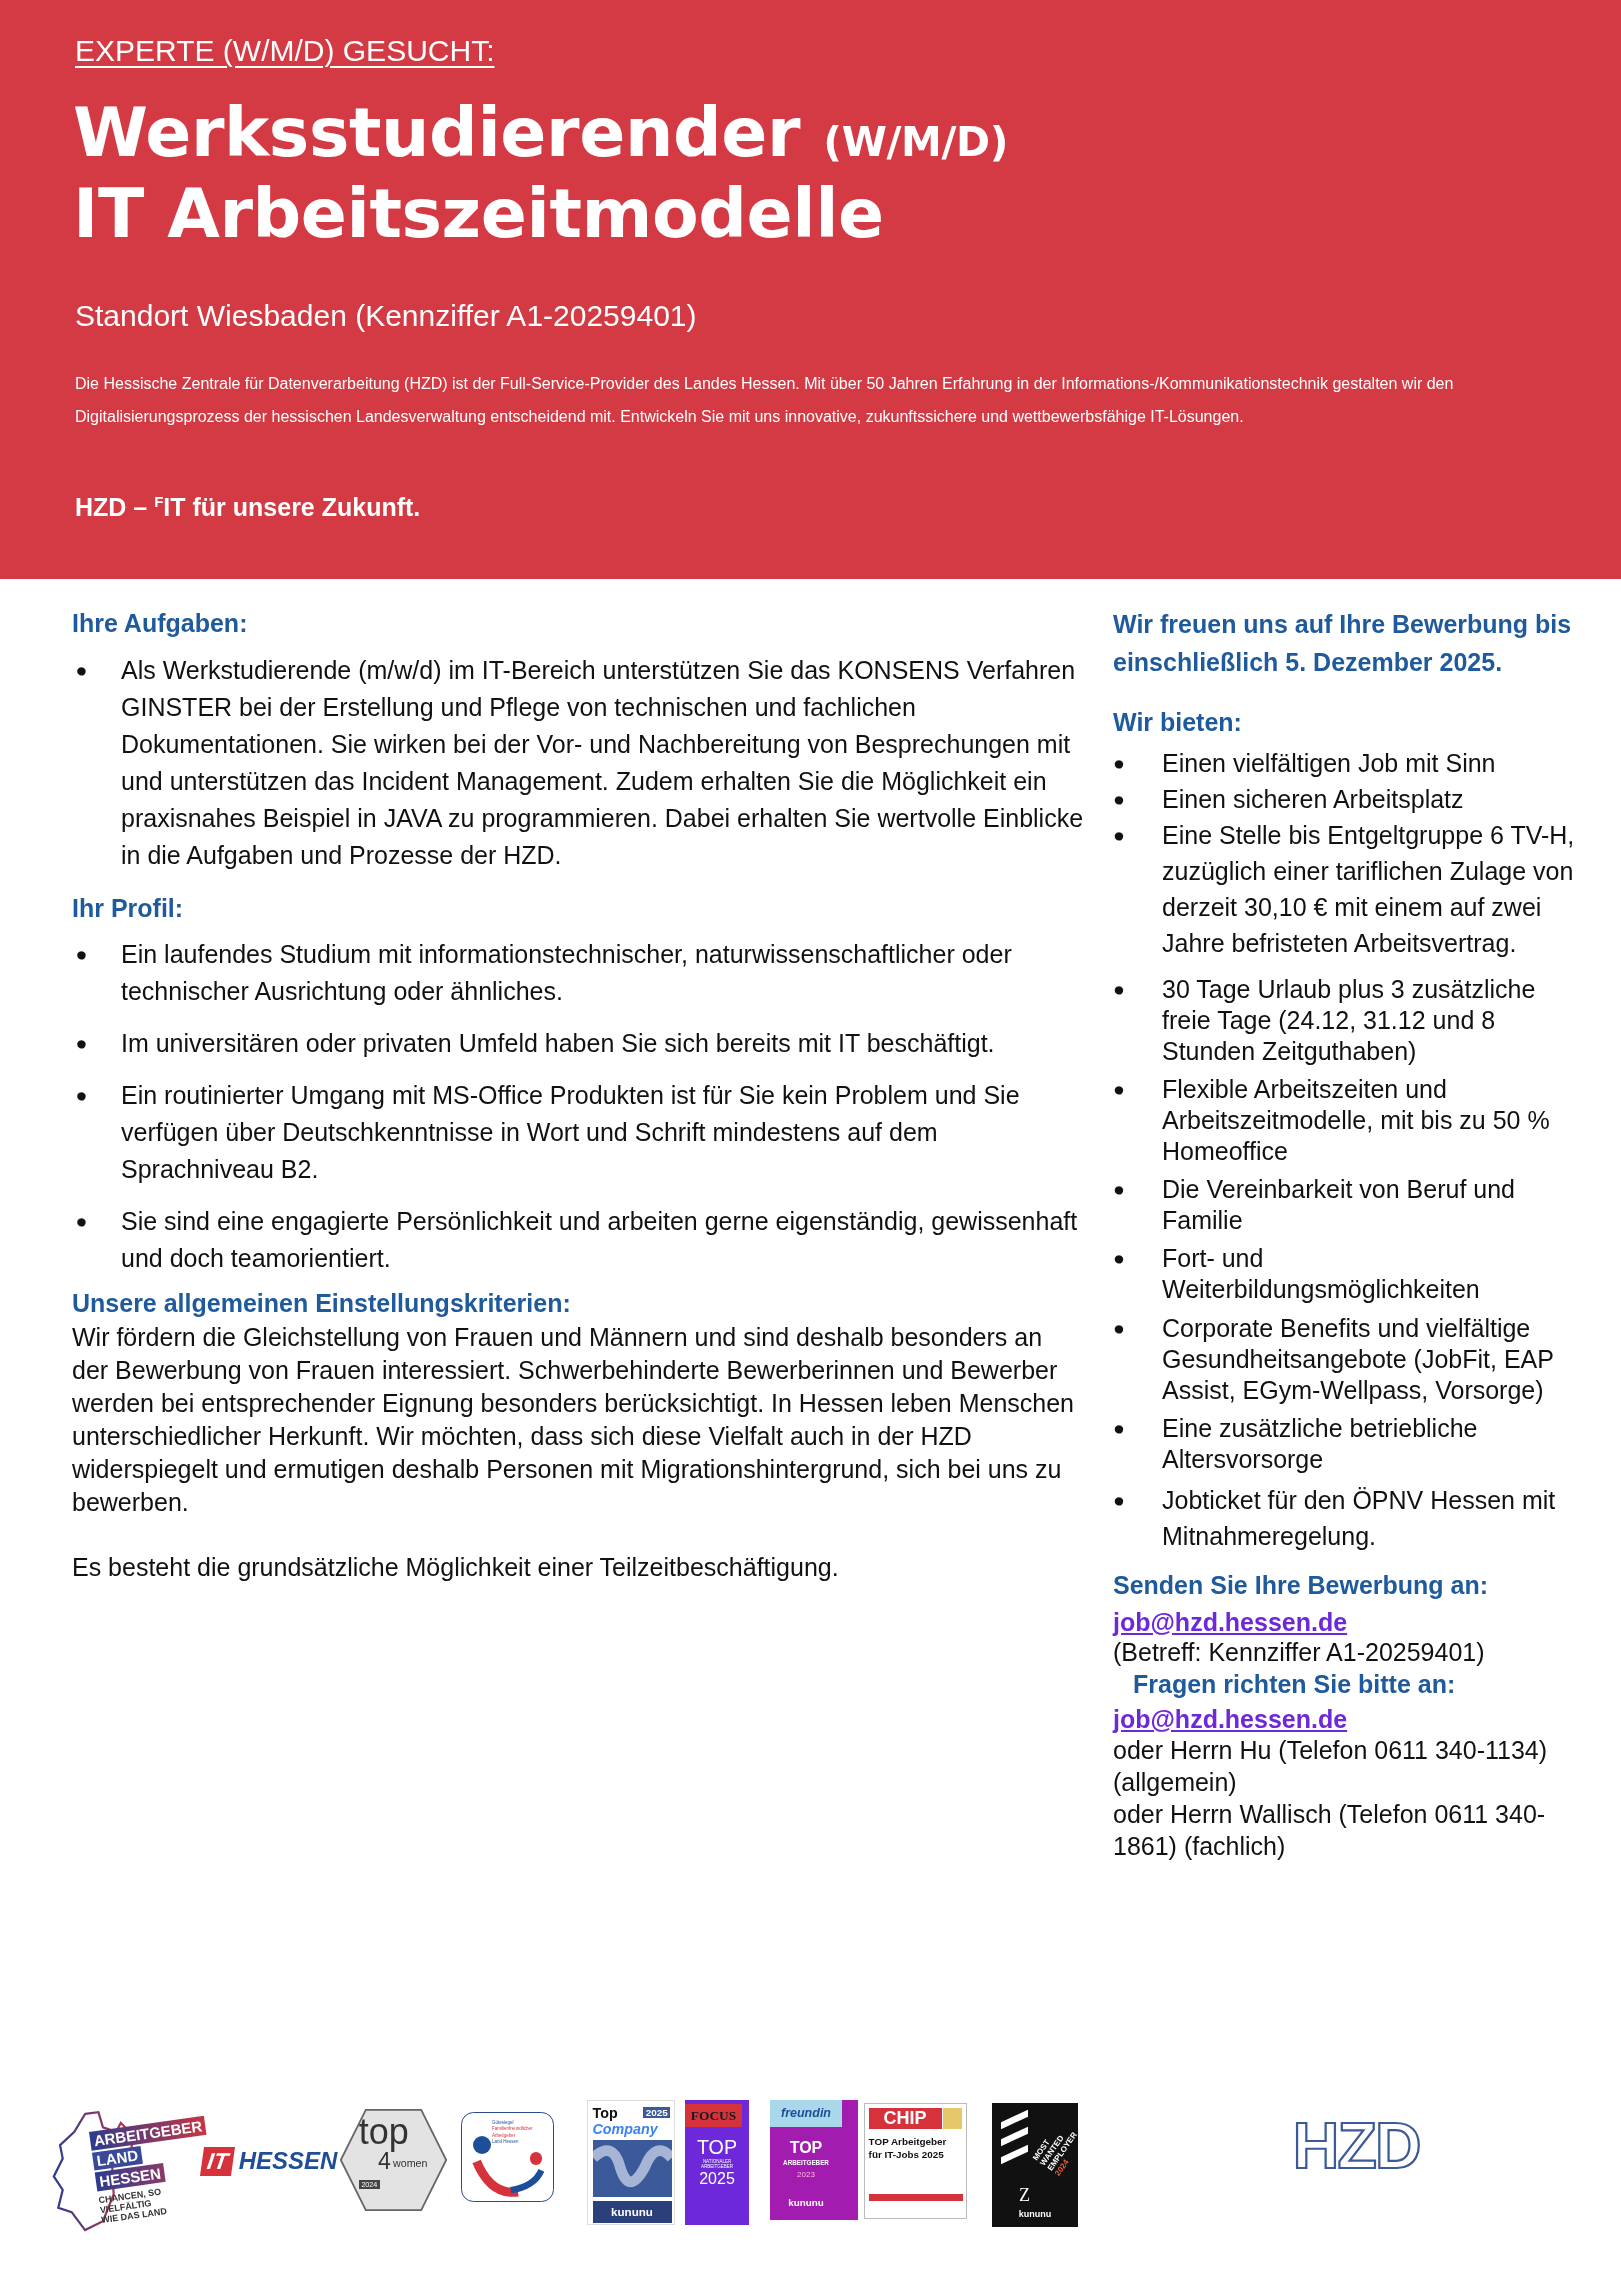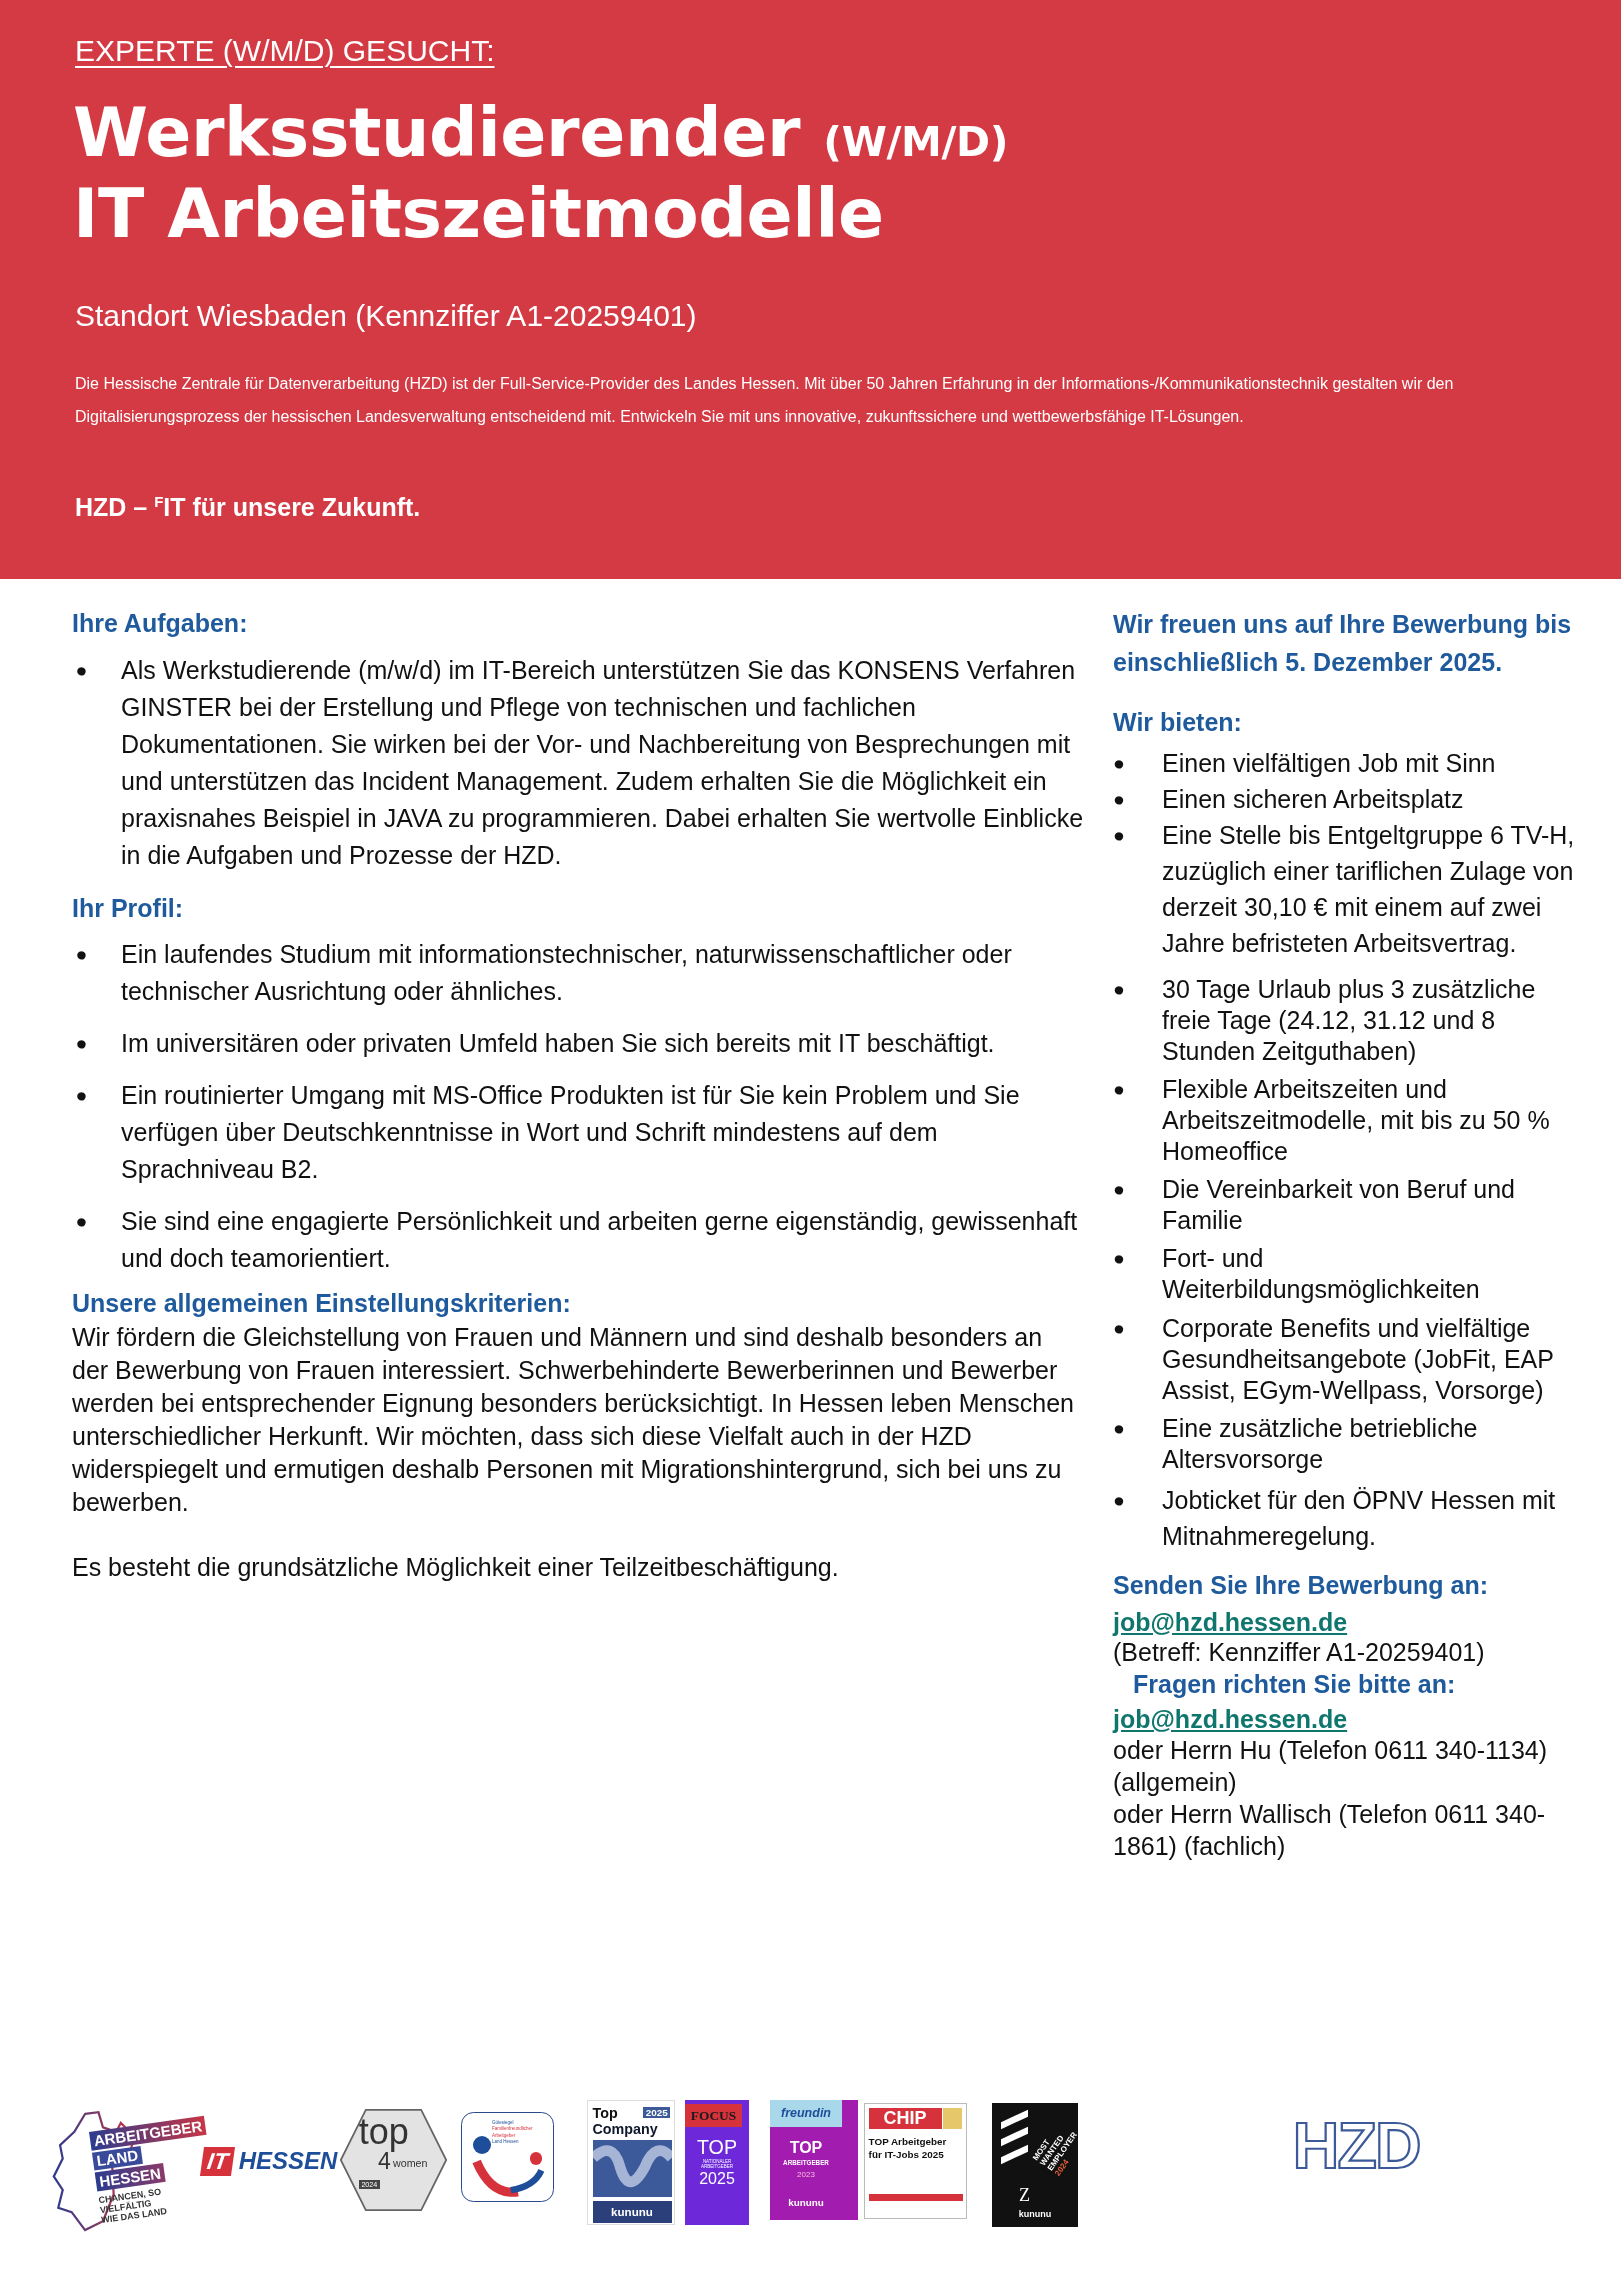--- a/index.html
+++ b/index.html
@@ -49,21 +49,21 @@
   .tasks { margin-top: 10.7px; margin-bottom: 16px; }
   .profile { margin-top: 10.7px; }
   .profile li { margin-bottom: 15px; }
 
   .para { font-size: 25px; line-height: 33px; }
 
   .right-list li { padding-left: 49px; font-size: 25px; line-height: 36px; }
   .right-list li.tight { line-height: 31px; margin-bottom: 7.2px; }
   .right-list li .bullet { left: 0px; top: 0px; }
 
-  .email { color: #0f766e; text-decoration: underline; font-weight: bold; font-size: 25px; line-height: 39px; display: block; }
+  .email { color: #6d28d9; text-decoration: underline; font-weight: bold; font-size: 25px; line-height: 39px; display: block; }
   .contact-line { font-size: 25px; line-height: 32px; }
 
   
   .logos { position: absolute; left: 0; top: 2087px; width: 1621px; height: 143px; }
   .logo { position: absolute; }
 </style>
 </head>
 <body>
 
 <header class="header">
@@ -172,21 +172,21 @@
     </div>
     <svg width="90" height="45" viewBox="0 0 100 50" style="position:absolute;left:1.8px;top:43px">
       <path d="M14 6 Q30 44 60 40" stroke="#D6323C" stroke-width="10" fill="none"></path>
       <path d="M52 38 Q78 34 86 16" stroke="#1E4E9A" stroke-width="7" fill="none"></path>
     </svg>
   </div>
 
   <div class="logo" style="left:587px; top:13.4px; width:88px; height:125px; background:#fff; border:0.9px solid #ddd;">
     <div style="position:absolute; left:4.5px; top:3.6px; font-weight:bold; font-size:14.3px; color:#111;">Top</div>
     <div style="position:absolute; right:3.6px; top:5.4px; background:#3C5A9A; color:#fff; font-size:9.9px; font-weight:bold; padding:0 2.7px;">2025</div>
-    <div style="position:absolute; left:4.5px; top:19.7px; font-weight:bold; font-size:14.3px; color:#0f172a;">Company</div>
+    <div style="position:absolute; left:4.5px; top:19.7px; font-weight:bold; font-size:14.3px; color:#3b82f6;font-style:italic;">Company</div>
     <div style="position:absolute; left:4.5px; top:39px; width:79px; height:57px; background:#3C5A9A;">
       <svg width="79" height="57" viewBox="0 0 88 64">
           <path d="M0 20 Q22 0 30 30 Q40 64 58 30 Q70 0 88 20" stroke="#A6B4D6" stroke-width="12" fill="none"></path>
         </svg>
     </div>
     <div style="position:absolute; left:4.5px; top:100px; width:79px; height:21.5px; background:#2B3F7A; color:#fff; font-size:11.6px; font-weight:bold; text-align:center; line-height:21.5px;">kununu</div>
   </div>
 
   <div class="logo" style="left:685px; top:13.4px; width:64px; height:125px; background:#6d28d9;">
     <div style="position:absolute; left:0; top:3.6px; width:57px; height:23px; background:#D6323C; color:#1A1A1A; font-family:'Liberation Serif',serif; font-weight:bold; font-size:13.4px; text-align:center; line-height:23px;">FOCUS</div>

